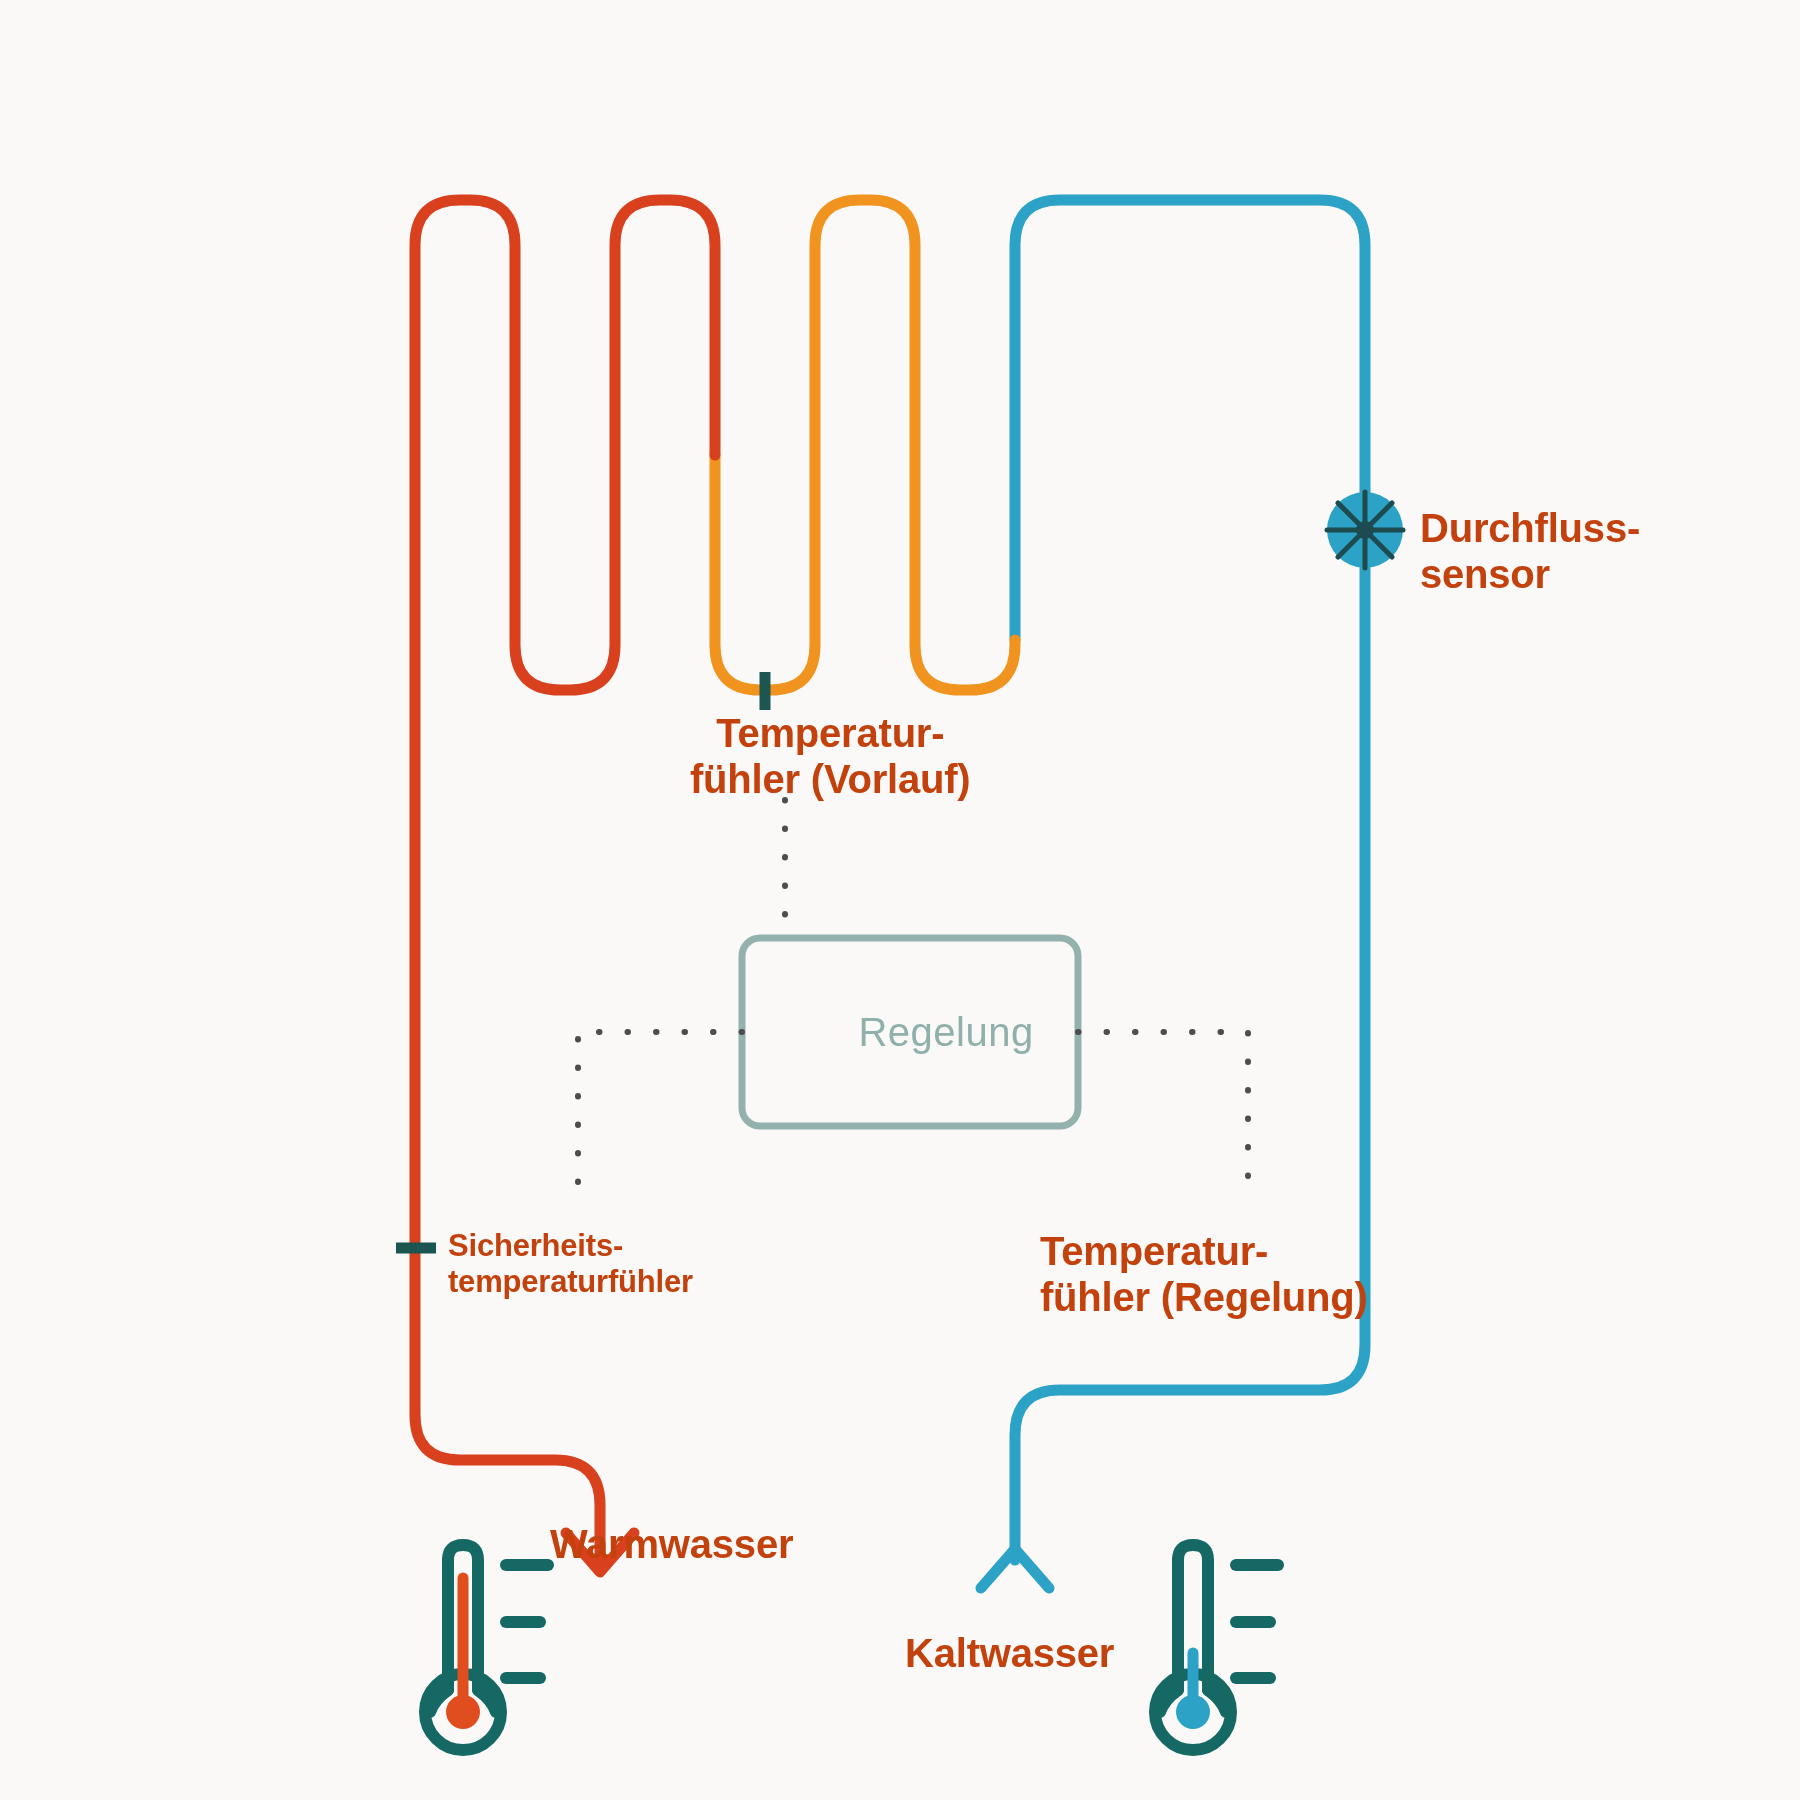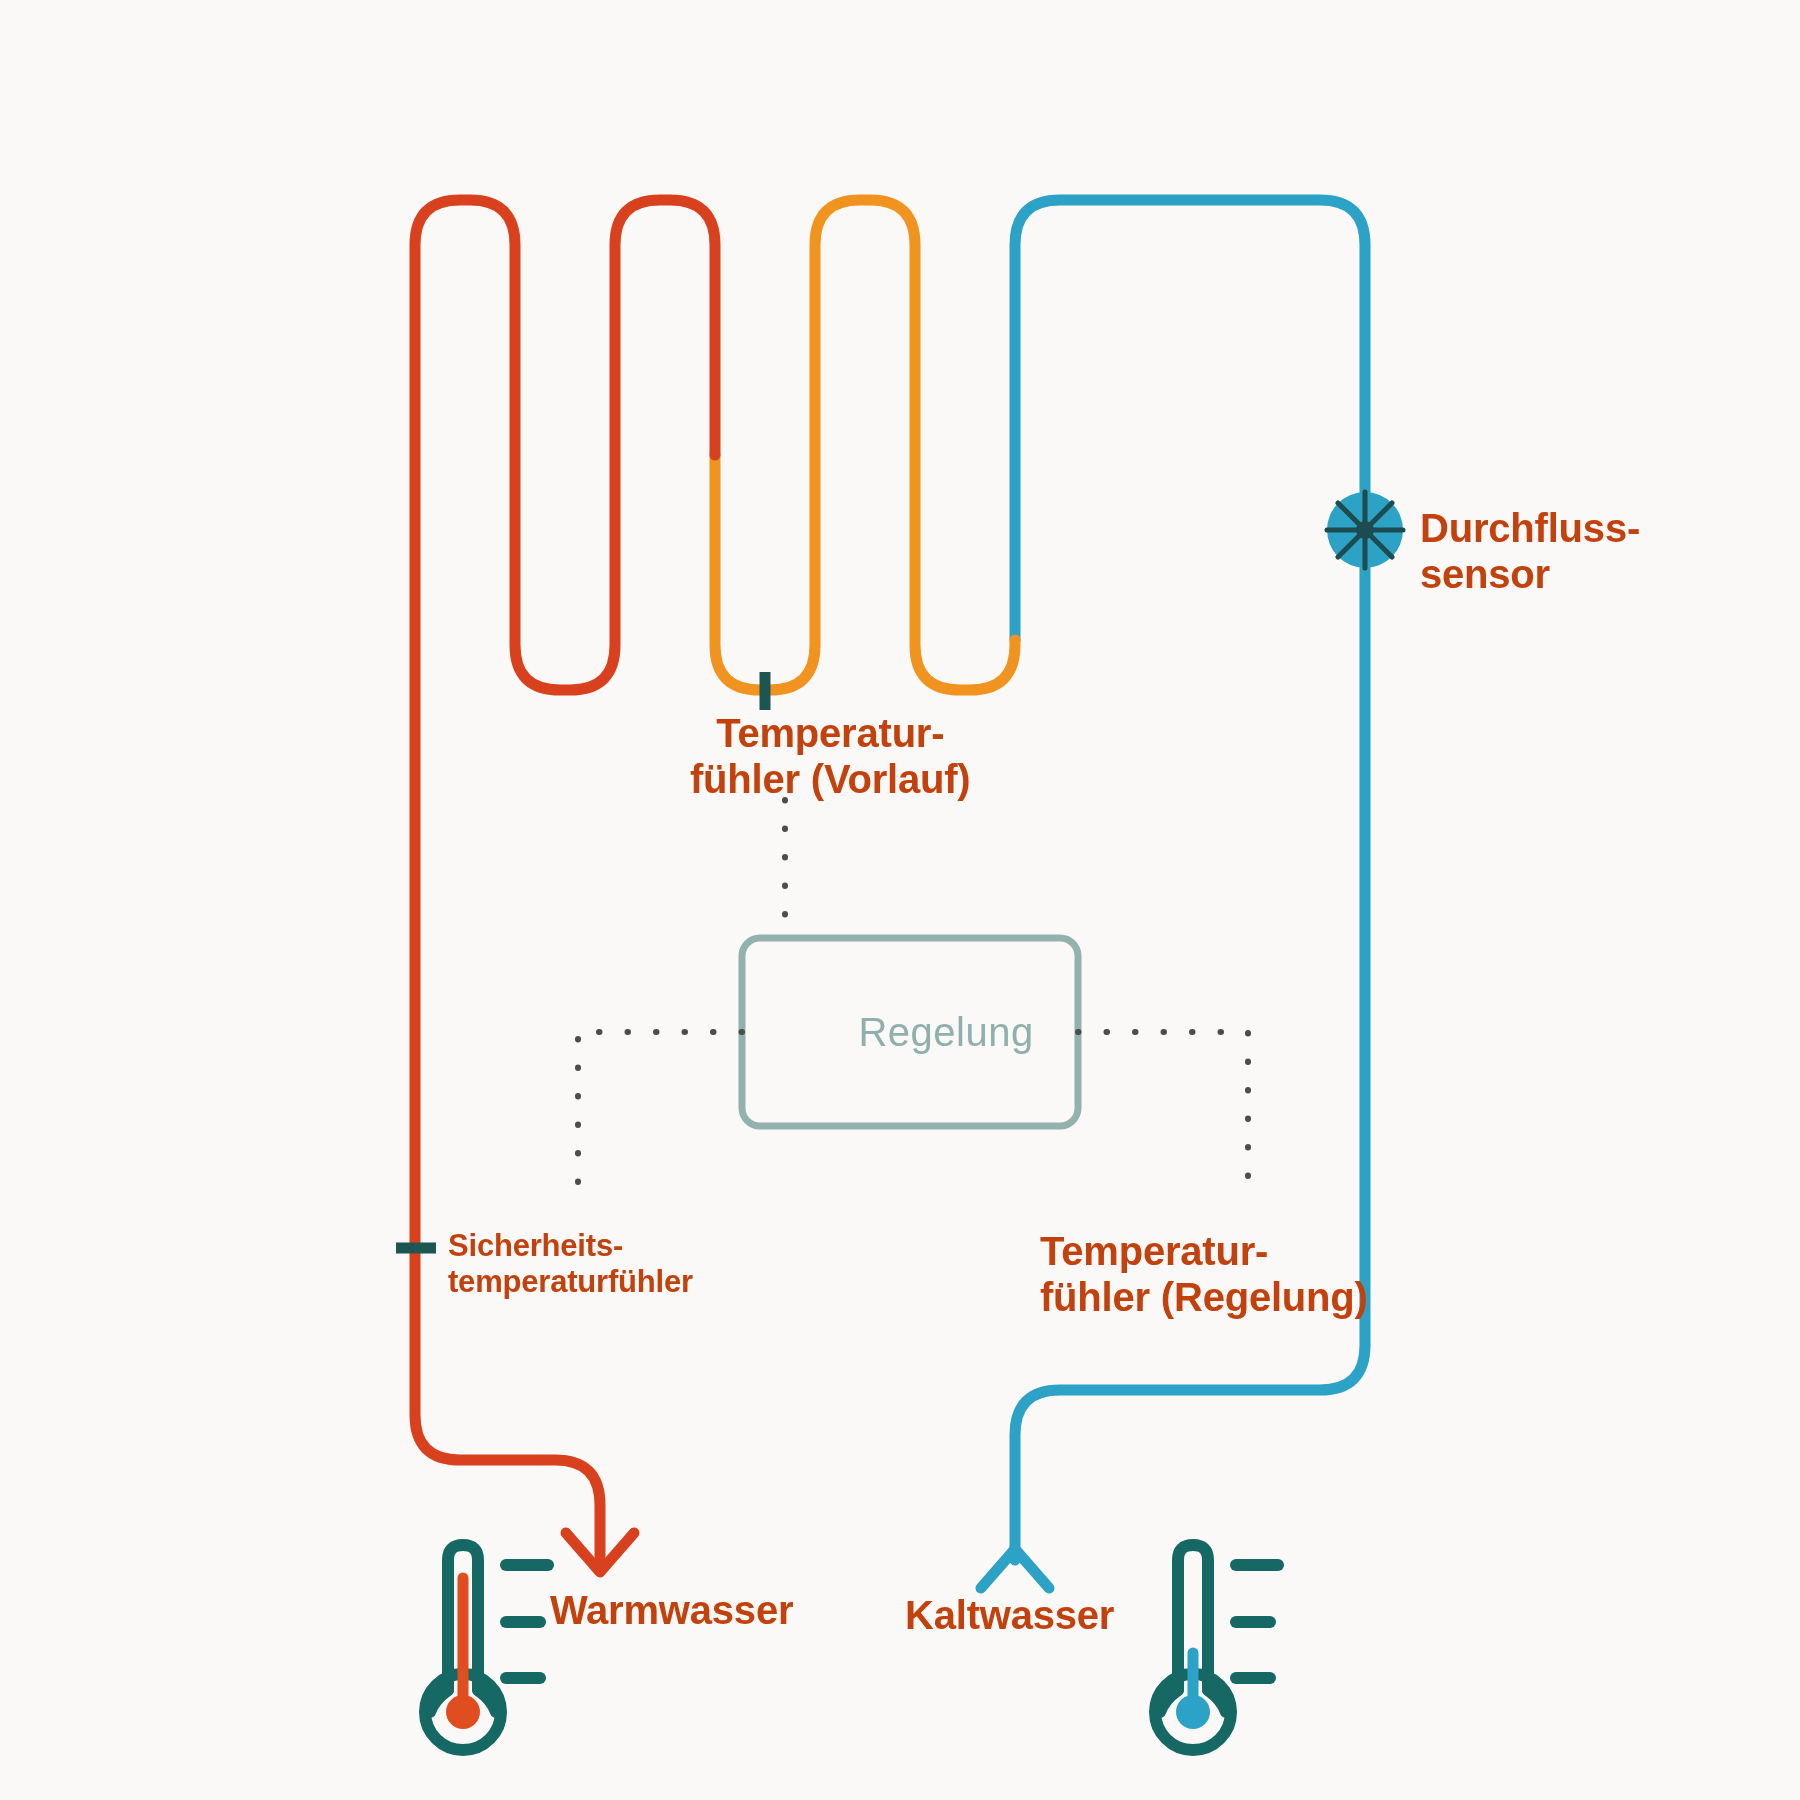--- a/index.html
+++ b/index.html
@@ -28,22 +28,22 @@
     font-weight: bold;
     color: #c2410c;
     line-height: 1.15;
     white-space: pre;
     letter-spacing: -0.2px;
   }
   .lbl-flow      { left: 1420px; top: 505px;  font-size: 40px; }
   .lbl-auslauf   { left: 690px;  top: 710px;  font-size: 40px; text-align: center; }
   .lbl-sicher    { left: 448px;  top: 1228px; font-size: 31px; }
   .lbl-vorlauf   { left: 1040px; top: 1228px; font-size: 40px; }
-  .lbl-warm      { left: 550px;  top: 1587px; font-size: 40px; }
-  .lbl-kalt      { left: 905px;  top: 1592px; font-size: 40px; }
+  .lbl-warm      { left: 550px;  top: 1521px; font-size: 40px; }
+  .lbl-kalt      { left: 905px;  top: 1630px; font-size: 40px; }
   .lbl-regelung  {
     position: absolute;
     left: 740px; top: 1010px;
     width: 340px;
     text-align: center;
     font-family: "Liberation Sans", sans-serif;
     font-size: 40px;
     font-weight: normal;
     color: #8fb0ab;
     letter-spacing: 0.5px;

